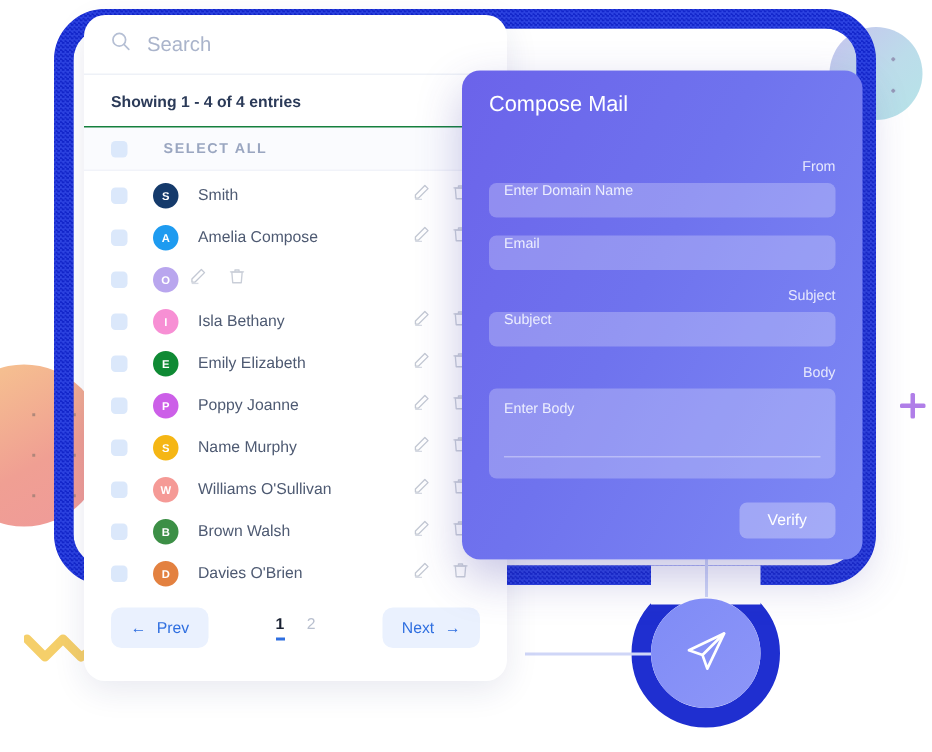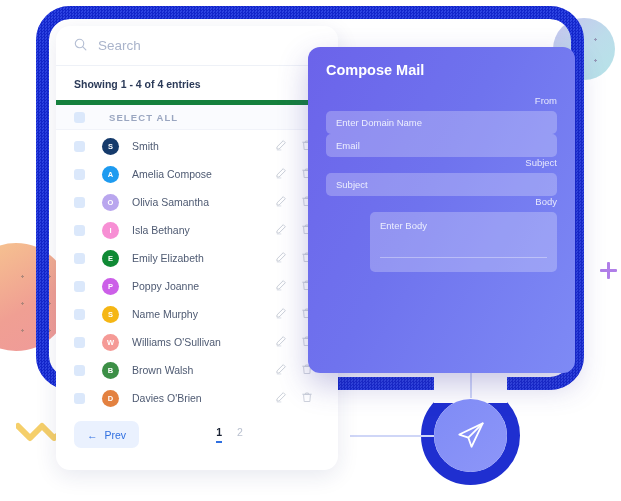--- a/index.html
+++ b/index.html
@@ -77,38 +77,38 @@
     background: #fff;
   }
 
   
   .conn { position: absolute; background: #cfd6f7; }
   .conn-v { left: 470px; top: 372px; width: 1.5px; height: 26px; }
   .conn-h { left: 350px; top: 435px; width: 92px; height: 1.5px; }
 
   
   .card {
-    position: absolute; left: 56px; top: 26px; width: 282px; height: 444px;
+    position: absolute; left: 56px; top: 10px; width: 282px; height: 444px;
     background: #ffffff; border-radius: 14px;
     box-shadow: 0 6px 22px rgba(28,40,110,.10);
     overflow: hidden;
   }
   .search-bar {
     display: flex; align-items: center; gap: 11px;
     height: 40px; padding: 0 18px;
     border-bottom: 1px solid #eef1f7;
   }
   .search-bar .ph { color: #aab4cb; font-size: 13.5px; }
   .showing {
     padding: 12px 18px 10px; font-size: 10.5px; color: #2b3a58; font-weight: 600;
   }
   .select-all-row {
     display: flex; align-items: center; height: 30px;
     padding: 0 18px; background: #fafbfe;
-    border-top: 5px solid #15803d; border-bottom: 1px solid #f1f3f9;
+    border-top: 1px solid #15803d; border-bottom: 1px solid #f1f3f9;
   }
   .cbx {
     width: 11px; height: 11px; border-radius: 3px;
     background: #dbe8fb; flex: none;
   }
   .select-all-label {
     margin-left: 24px; font-size: 9.5px; letter-spacing: 1.1px;
     color: #9aa6c0; font-weight: 600;
   }
 
@@ -144,38 +144,38 @@
 
   
   .compose {
     position: absolute; left: 308px; top: 47px; width: 267px; height: 326px;
     border-radius: 12px;
     background: linear-gradient(118deg, #6b63ea 0%, #6f73ee 45%, #7e8af5 100%);
     box-shadow: 0 12px 30px rgba(60,55,160,.28);
     padding: 15px 18px;
     color: #fff;
   }
-  .compose h2 { font-size: 14.5px; font-weight: 700; margin-bottom: 17px; }
+  .compose h2 { font-size: 14.5px; font-weight: 400; margin-bottom: 28px; }
   .fld-row {
     display: flex; justify-content: flex-end; align-items: baseline;
     margin-bottom: 5px;
   }
   .fld-label { font-size: 9.5px; color: #e7e8fd; }
   .cc-link { font-size: 9.5px; color: #ffffff; cursor: pointer; }
   .inp {
     height: 23px; border-radius: 5px;
     background: rgba(255,255,255,.25);
-    display: flex; align-items: center; padding: 0 10px;
-    font-size: 9.5px; color: #eceefe; 
+    display: flex; align-items: flex-start; padding: 0 10px;
+    font-size: 9.5px; color: #eceefe; margin-bottom: 12px;
   }
   .body-box {
     height: 60px; border-radius: 5px;
     background: rgba(255,255,255,.25);
     padding: 8px 10px; font-size: 9.5px; color: #eceefe;
-    position: relative; margin-bottom: 12px; margin-left: 44px;
+    position: relative; margin-bottom: 12px;
   }
   .body-box .rule {
     position: absolute; left: 10px; right: 10px; bottom: 14px;
     height: 1px; background: rgba(255,255,255,.35);
   }
   .verify {
     position: absolute; right: 18px; bottom: 14px;
     background: rgba(255,255,255,.30); color: #fff;
     border: none; border-radius: 5px; height: 24px; padding: 0 19px;
     font-size: 10.5px; font-family: inherit; cursor: pointer;
@@ -266,21 +266,20 @@
             <span><svg width="12" height="12" viewBox="0 0 16 16">
                 <path d="M3.4 4.6 L4.2 14 L11.8 14 L12.6 4.6 Z" fill="none" stroke="#c9ced8" stroke-width="1.2" stroke-linejoin="round"></path>
                 <line x1="2.2" y1="4.3" x2="13.8" y2="4.3" stroke="#c9ced8" stroke-width="1.2" stroke-linecap="round"></line>
                 <path d="M6.2 4.2 L6.2 2.7 L9.8 2.7 L9.8 4.2" fill="none" stroke="#c9ced8" stroke-width="1.2" stroke-linejoin="round"></path>
               </svg></span>
           </div>
         </div>
         <div class="row">
           <div class="cbx"></div>
           <div class="avatar" style="background:#b9a6ee">O</div>
-          <div class="row-name">Olivia Samantha</div>
           <div class="act">
             <span><svg width="12" height="12" viewBox="0 0 16 16">
                 <path d="M11 2.2 L13.8 5 L5.4 13.4 L2.6 13.4 L2.6 10.6 Z" fill="none" stroke="#c4c9d4" stroke-width="1.2" stroke-linejoin="round"></path>
                 <line x1="2.4" y1="14.6" x2="8.4" y2="14.6" stroke="#d6dae3" stroke-width="1.2"></line>
               </svg></span>
           </div>
           <div class="act">
             <span><svg width="12" height="12" viewBox="0 0 16 16">
                 <path d="M3.4 4.6 L4.2 14 L11.8 14 L12.6 4.6 Z" fill="none" stroke="#c9ced8" stroke-width="1.2" stroke-linejoin="round"></path>
                 <line x1="2.2" y1="4.3" x2="13.8" y2="4.3" stroke="#c9ced8" stroke-width="1.2" stroke-linecap="round"></line>
@@ -418,20 +417,24 @@
 
     <div class="pager">
       <button class="pg-btn">
         <span>←</span>
         <span>Prev</span>
       </button>
       <div class="pg-nums" id="pg-nums">
           <span class="pg-num active">1</span>
           <span class="pg-num">2</span>
         </div>
+      <button class="pg-btn">
+        <span>Next</span>
+        <span>→</span>
+      </button>
     </div>
   </div>
 
   <div class="compose">
     <h2>Compose Mail</h2>
 
     <div class="fld-row">
       <span class="fld-label">From</span>
     </div>
     <div class="inp">
@@ -450,20 +453,21 @@
     </div>
 
     <div class="fld-row">
       <span class="fld-label">Body</span>
     </div>
     <div class="body-box">
       <span>Enter Body</span>
       <div class="rule"></div>
     </div>
 
+    <button class="verify">Verify</button>
   </div>
 
   <div class="send-badge">
     <span>
       <svg width="34" height="34" viewBox="0 0 32 32">
         <path d="M27 6 L5 16.5 L13.5 19.5 L16.5 28 Z" fill="none" stroke="#ffffff" stroke-width="1.7" stroke-linejoin="round"></path>
         <path d="M27 6 L13.5 19.5" fill="none" stroke="#ffffff" stroke-width="1.7" stroke-linecap="round"></path>
       </svg>
     </span>
   </div>

